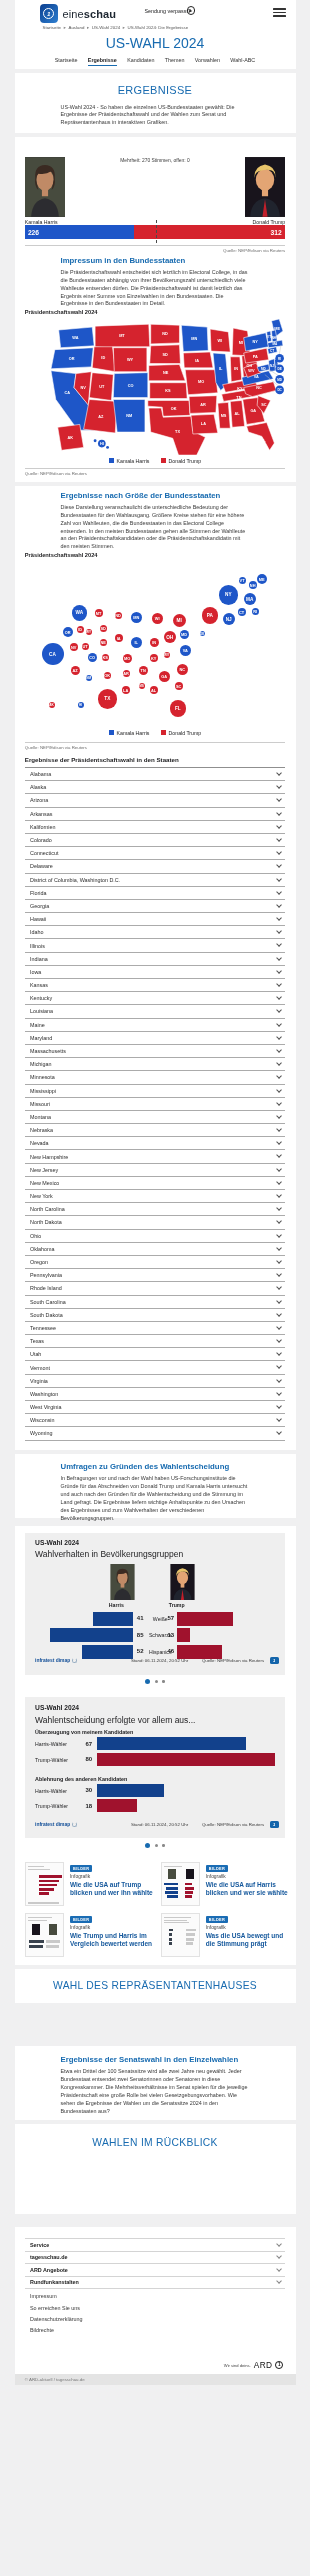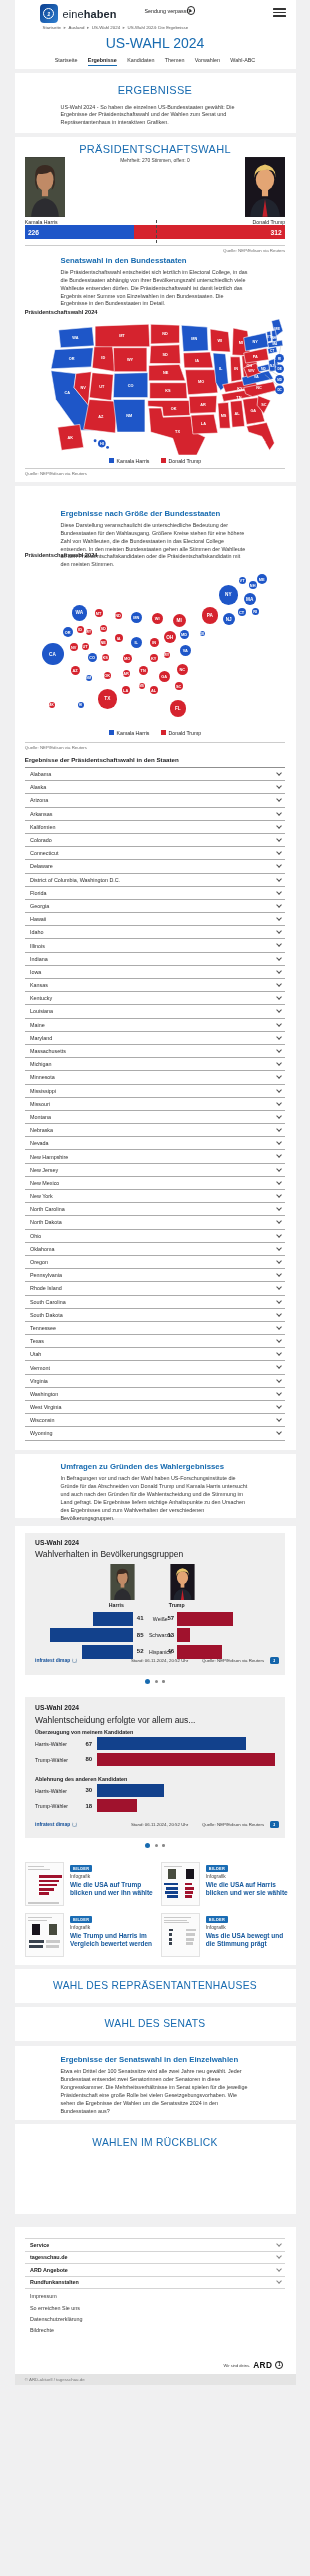--- a/index.html
+++ b/index.html
@@ -78,37 +78,37 @@
   .mini-line{position:absolute;height:1px;background:#c9c9c9}
   .mini-bar{position:absolute;height:2.6px}
   .mini-photo{position:absolute;width:8.3px;height:10.3px}
   
   .f-acc{position:absolute;left:10.3px;right:10.3px;border-top:0.5px solid #d4d4d4}
   .f-row{height:12.4px;display:flex;align-items:center;justify-content:space-between;border-bottom:0.5px solid #d4d4d4;cursor:pointer}
   .f-row .lbl{font-size:5.4px;font-weight:700;color:#222;padding-left:5.2px}
   .f-link{position:absolute;left:15.5px;font-size:5.4px;color:#3a3a3a;cursor:pointer}
   .ardlogo{position:absolute;right:12.4px;display:flex;align-items:center;gap:3.1px}
   .wirsind{font-size:4.1px;color:#444}
-  .ardword{font-size:8.3px;font-weight:700;color:#111;letter-spacing:0.3px}
+  .ardword{font-size:8.3px;font-weight:400;color:#111;letter-spacing:0.3px}
   .ardcirc{width:7.8px;height:7.8px;border:1px solid #111;border-radius:50%;display:flex;align-items:center;justify-content:center;font-size:4.7px;font-weight:700;color:#111}
   .copyright{position:absolute;left:14.5px;width:281px;top:2374px;height:11.4px;background:#e4e4e4;display:flex;align-items:center}
   .copyright span{font-size:4.4px;color:#787878;padding-left:10.3px}
   .carto-c{position:absolute;border-radius:50%;color:#fff;font-weight:700;display:flex;align-items:center;justify-content:center}
   svg text{font-family:"Liberation Sans",sans-serif}
 </style>
 </head>
 <body>
 
 <div class="page">
 
   <div class="card" style="top:0;height:69px">
     <div class="logo-box">
       <div class="logo-ring">1</div>
     </div>
-    <div class="wordmark"><span>eine</span><b>haben</b></div>
+    <div class="wordmark"><span>eine</span><b>schau</b></div>
     <div class="missed">Sendung verpasst?</div>
     <div class="play">▶</div>
     <div class="burger">
         <span></span>
         <span></span>
         <span></span>
       </div>
     <div class="bc" id="bc">
         <span>Startseite</span>
         <span class="sep">▸</span>
@@ -128,21 +128,20 @@
         <span class="tab">Wahl-ABC</span>
       </div>
   </div>
 
   <div class="card" style="top:73px;height:60px">
     <div class="cap-heading" style="margin-top:11.4px">ERGEBNISSE</div>
     <p class="para" style="margin-top:7.2px">US-Wahl 2024 - So haben die einzelnen US-Bundesstaaten gewählt: Die Ergebnisse der Präsidentschaftswahl und der Wahlen zum Senat und Repräsentantenhaus in interaktiven Grafiken.</p>
   </div>
 
   <div class="card" style="top:137px;height:345px">
-    <div class="cap-heading" style="margin-top:6.2px">PRÄSIDENTSCHAFTSWAHL</div>
 
     <div class="mehrheit">Mehrheit: 270 Stimmen, offen: 0</div>
 
     <div class="cand" style="left:10.3px">
       <svg width="40" height="60" viewBox="0 0 78 116">
         <rect width="78" height="116" fill="#474b3e"></rect>
         <ellipse cx="39" cy="44" rx="17" ry="21" fill="#c08a66"></ellipse>
         <path d="M20,40 Q18,16 39,15 Q60,16 58,40 Q60,56 52,64 L56,44 Q56,30 50,28 Q42,34 26,32 Q22,36 22,46 L26,64 Q18,56 20,40 Z" fill="#3a2a22"></path>
         <path d="M12,116 Q14,84 39,80 Q64,84 66,116 Z" fill="#2c2c30"></path>
         <rect x="33" y="62" width="12" height="14" fill="#c08a66"></rect>
@@ -164,21 +163,21 @@
 
     <div class="evbar">
       <div class="b" id="ev-blue" style="width: 109px;">226</div>
       <div class="r" id="ev-red">312</div>
     </div>
     <div class="ev270" id="ev270" style="left: 141px;"></div>
     <div class="hr" style="top:108px"></div>
     <div class="quelle" style="position:absolute;right:10.3px;top:111px">Quelle: NEP/Edison via Reuters</div>
 
     <div class="pad-col" style="position:absolute;left:0;right:0;top:119px">
-      <div class="sub-heading">Senatswahl in den Bundesstaaten</div>
+      <div class="sub-heading">Impressum in den Bundesstaaten</div>
       <p class="para" style="margin-top:4.1px">Die Präsidentschaftswahl entscheidet sich letztlich im Electoral College, in das die Bundesstaaten abhängig von ihrer Bevölkerungszahl unterschiedlich viele Wahlleute entsenden dürfen. Die Präsidentschaftswahl ist damit letztlich das Ergebnis einer Summe von Einzelwahlen in den Bundesstaaten. Die Ergebnisse in den Bundesstaaten im Detail.</p>
     </div>
 
     <div class="small-label" style="position:absolute;left:10.3px;top:172px">Präsidentschaftswahl 2024</div>
 
     <svg id="usmap" style="position:absolute;left:7.2px;top:181px" width="267" height="139" viewBox="0 0 544 290">
       <g stroke="#fff" stroke-width="1.2" stroke-linejoin="round">
         <path d="M70,25 L140,19 L144,58 L74,62 Z" fill="#1e56c8"></path>
         <path d="M62,66 L142,62 L138,102 L54,106 Z" fill="#1e56c8"></path>
         <path d="M54,110 L106,116 L102,145 L150,203 L148,234 L110,234 L64,170 Z" fill="#1e56c8"></path>
@@ -303,21 +302,21 @@
 
     <div class="legend" style="position:absolute;left:0;right:0;top:321px">
       <span><span class="sw" style="background:var(--mapblue)"></span><span>Kamala Harris</span></span>
       <span><span class="sw" style="background:var(--mapred)"></span><span>Donald Trump</span></span>
     </div>
     <div class="hr" style="top:331px"></div>
     <div class="quelle" style="position:absolute;left:10.3px;top:334px">Quelle: NEP/Edison via Reuters</div>
   </div>
 
   <div class="card" style="top:486px;height:964px">
-    <div class="pad-col" style="position:absolute;left:0;right:0;top:23px">
+    <div class="pad-col" style="position:absolute;left:0;right:0;top:5px">
       <div class="sub-heading">Ergebnisse nach Größe der Bundesstaaten</div>
       <p class="para" style="margin-top:4.1px">Diese Darstellung veranschaulicht die unterschiedliche Bedeutung der Bundesstaaten für den Wahlausgang. Größere Kreise stehen für eine höhere Zahl von Wahlleuten, die die Bundesstaaten in das Electoral College entsenden. In den meisten Bundesstaaten gehen alle Stimmen der Wahlleute an den Präsidentschaftskandidaten oder die Präsidentschaftskandidatin mit den meisten Stimmen.</p>
     </div>
     <div class="small-label" style="position:absolute;left:10.3px;top:66px">Präsidentschaftswahl 2024</div>
 
     <div id="carto" style="position:absolute;left:0;top:0;width:281px;height:248px">
         <div class="carto-c" style="left: 57px; top: 119px; width: 15.5px; height: 15.5px; background: rgb(30, 86, 200); font-size: 4.7px;">WA</div>
         <div class="carto-c" style="left: 80px; top: 123px; width: 8.3px; height: 8.3px; background: rgb(213, 35, 46); font-size: 3.9px;">MT</div>
         <div class="carto-c" style="left: 100px; top: 126px; width: 7.2px; height: 7.2px; background: rgb(213, 35, 46); font-size: 3.9px;">ND</div>
         <div class="carto-c" style="left: 116px; top: 126px; width: 11.4px; height: 11.4px; background: rgb(30, 86, 200); font-size: 3.9px;">MN</div>
@@ -580,21 +579,21 @@
         </div>
         <div class="acc-row">
           <span class="lbl">Wyoming</span>
           <span class="chev"></span>
         </div>
       </div>
   </div>
 
   <div class="card" style="top:1454px;height:64px">
     <div class="pad-col" style="position:absolute;left:0;right:0;top:8.3px">
-      <div class="sub-heading">Umfragen zu Gründen des Wahlergebnisses</div>
+      <div class="sub-heading">Umfragen zu Gründen des Wahlentscheidung</div>
       <p class="para" style="margin-top:4.1px">In Befragungen vor und nach der Wahl haben US-Forschungsinstitute die Gründe für das Abschneiden von Donald Trump und Kamala Harris untersucht und auch nach den Gründen für die Wahlentscheidung und die Stimmung im Land gefragt. Die Ergebnisse liefern wichtige Anhaltspunkte zu den Ursachen des Ergebnisses und zum Wahlverhalten der verschiedenen Bevölkerungsgruppen.</p>
     </div>
   </div>
 
   <div class="card" style="top:1969px;height:34px">
     <div class="cap-heading" style="margin-top:11.4px;font-size:10.3px">WAHL DES REPRÄSENTANTENHAUSES</div>
   </div>
 
   <div class="card" style="top:1526px;height:439px">
 
@@ -745,23 +744,20 @@
     <div class="mini-bar" style="left:7.2px;top:24px;width:3.1px;background:#39424e"></div>
             <div class="mini-bar" style="left:24px;top:24px;width:8.3px;background:#c9c9c9"></div>
     <div class="mini-bar" style="left:7.2px;top:28.4px;width:3.1px;background:#39424e"></div>
             <div class="mini-bar" style="left:24px;top:28.4px;width:7.2px;background:#c9c9c9"></div>
           </div>
           <div class="t-text"><span class="badge">BILDER</span><div class="t-kick">Infografik</div><div class="t-head">Was die USA bewegt und die Stimmung prägt</div></div>
         </div>
       </div>
   </div>
 
-  <div class="card" style="top:2007px;height:34px">
-    <div class="cap-heading" style="margin-top:11.4px;font-size:10.3px">WAHL DES SENATS</div>
-  </div>
 
   <div class="card" style="top:2046px;height:74px">
     <div class="pad-col" style="position:absolute;left:0;right:0;top:9.3px">
       <div class="sub-heading">Ergebnisse der Senatswahl in den Einzelwahlen</div>
       <p class="para" style="margin-top:4.1px">Etwa ein Drittel der 100 Senatssitze wird alle zwei Jahre neu gewählt. Jeder Bundesstaat entsendet zwei Senatorinnen oder Senatoren in diese Kongresskammer. Die Mehrheitsverhältnisse im Senat spielen für die jeweilige Präsidentschaft eine große Rolle bei vielen Gesetzgebungsvorhaben. Wie sehen die Ergebnisse der Wahlen um die Senatssitze 2024 in den Bundesstaaten aus?</p>
     </div>
   </div>
 
   <div class="card" style="top:2124px;height:90px">
     <div class="cap-heading" style="margin-top:13.4px;font-size:10.3px">WAHLEN IM RÜCKBLICK</div>

